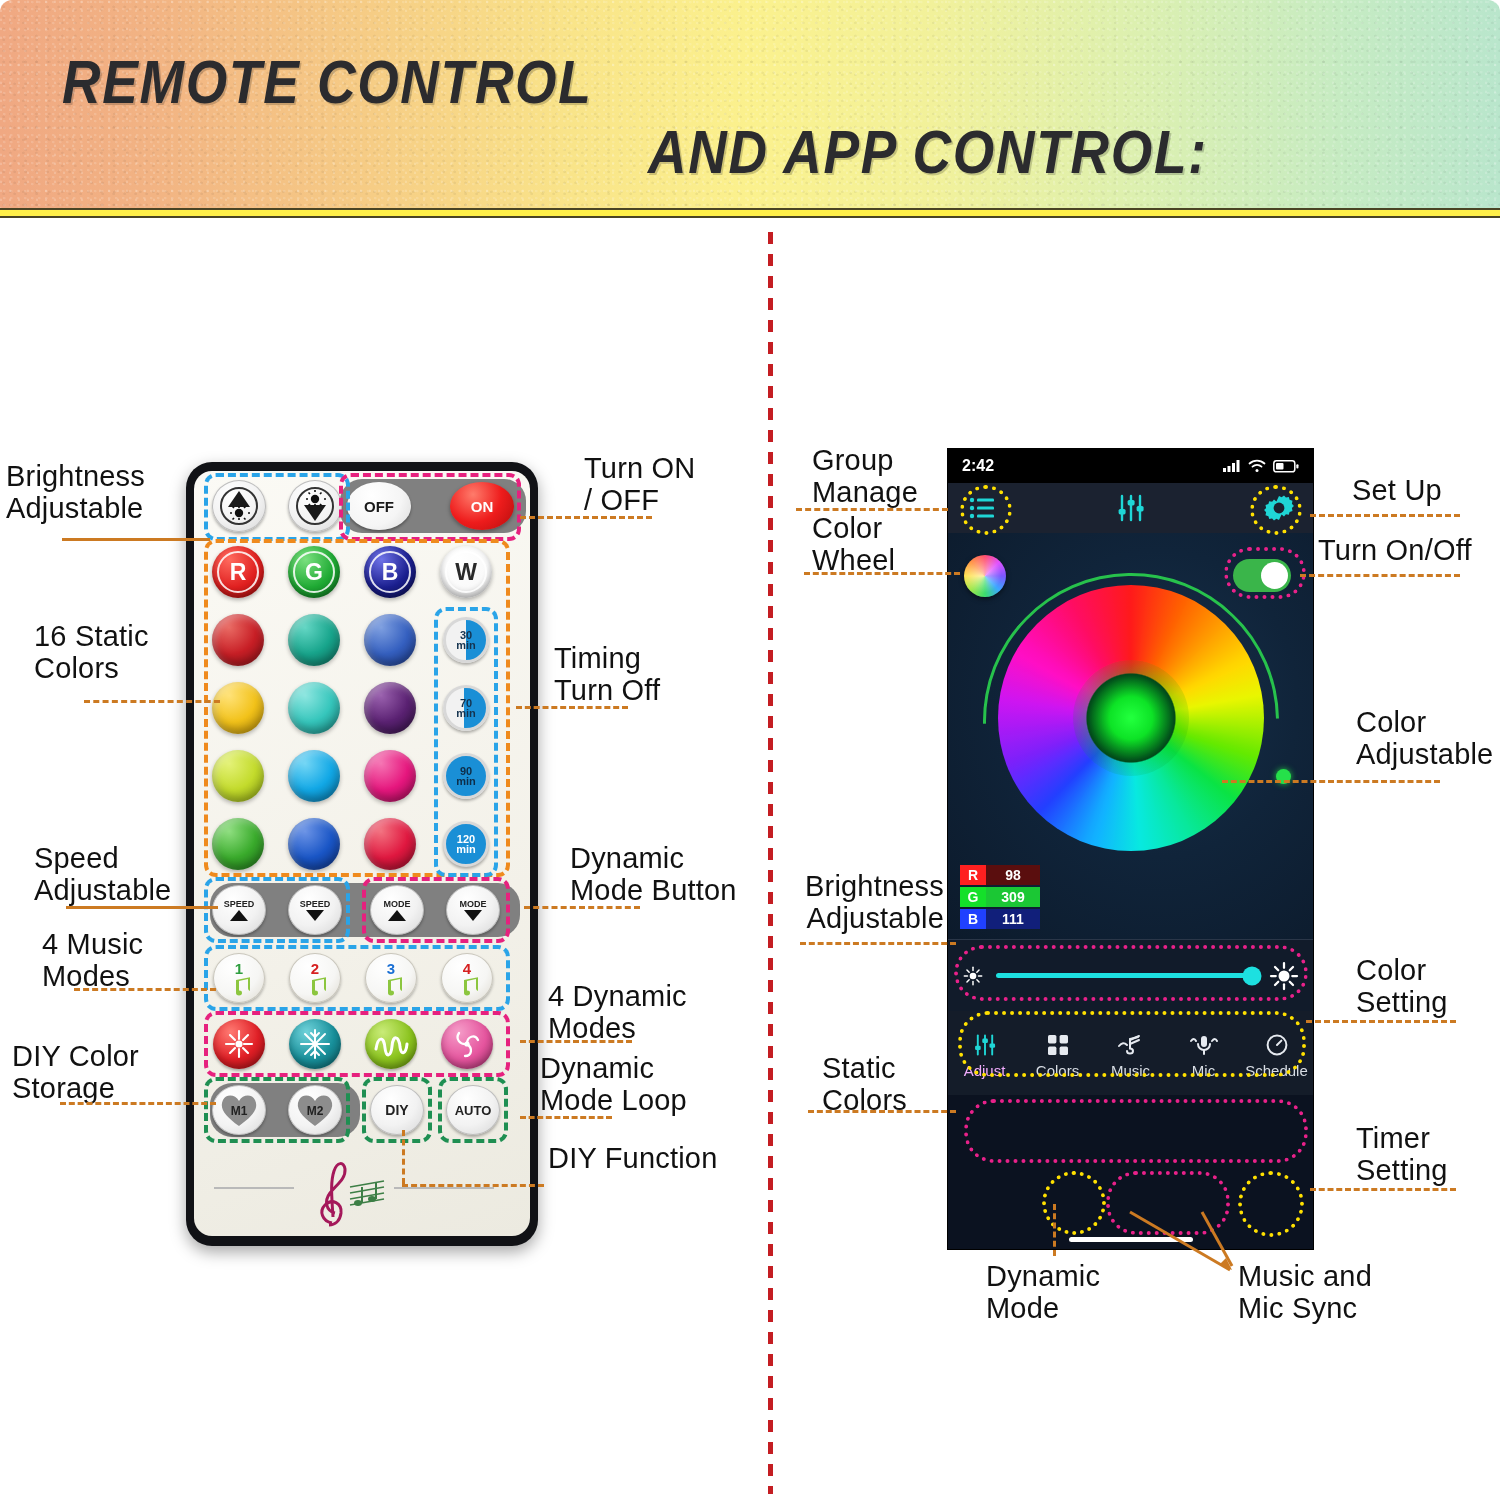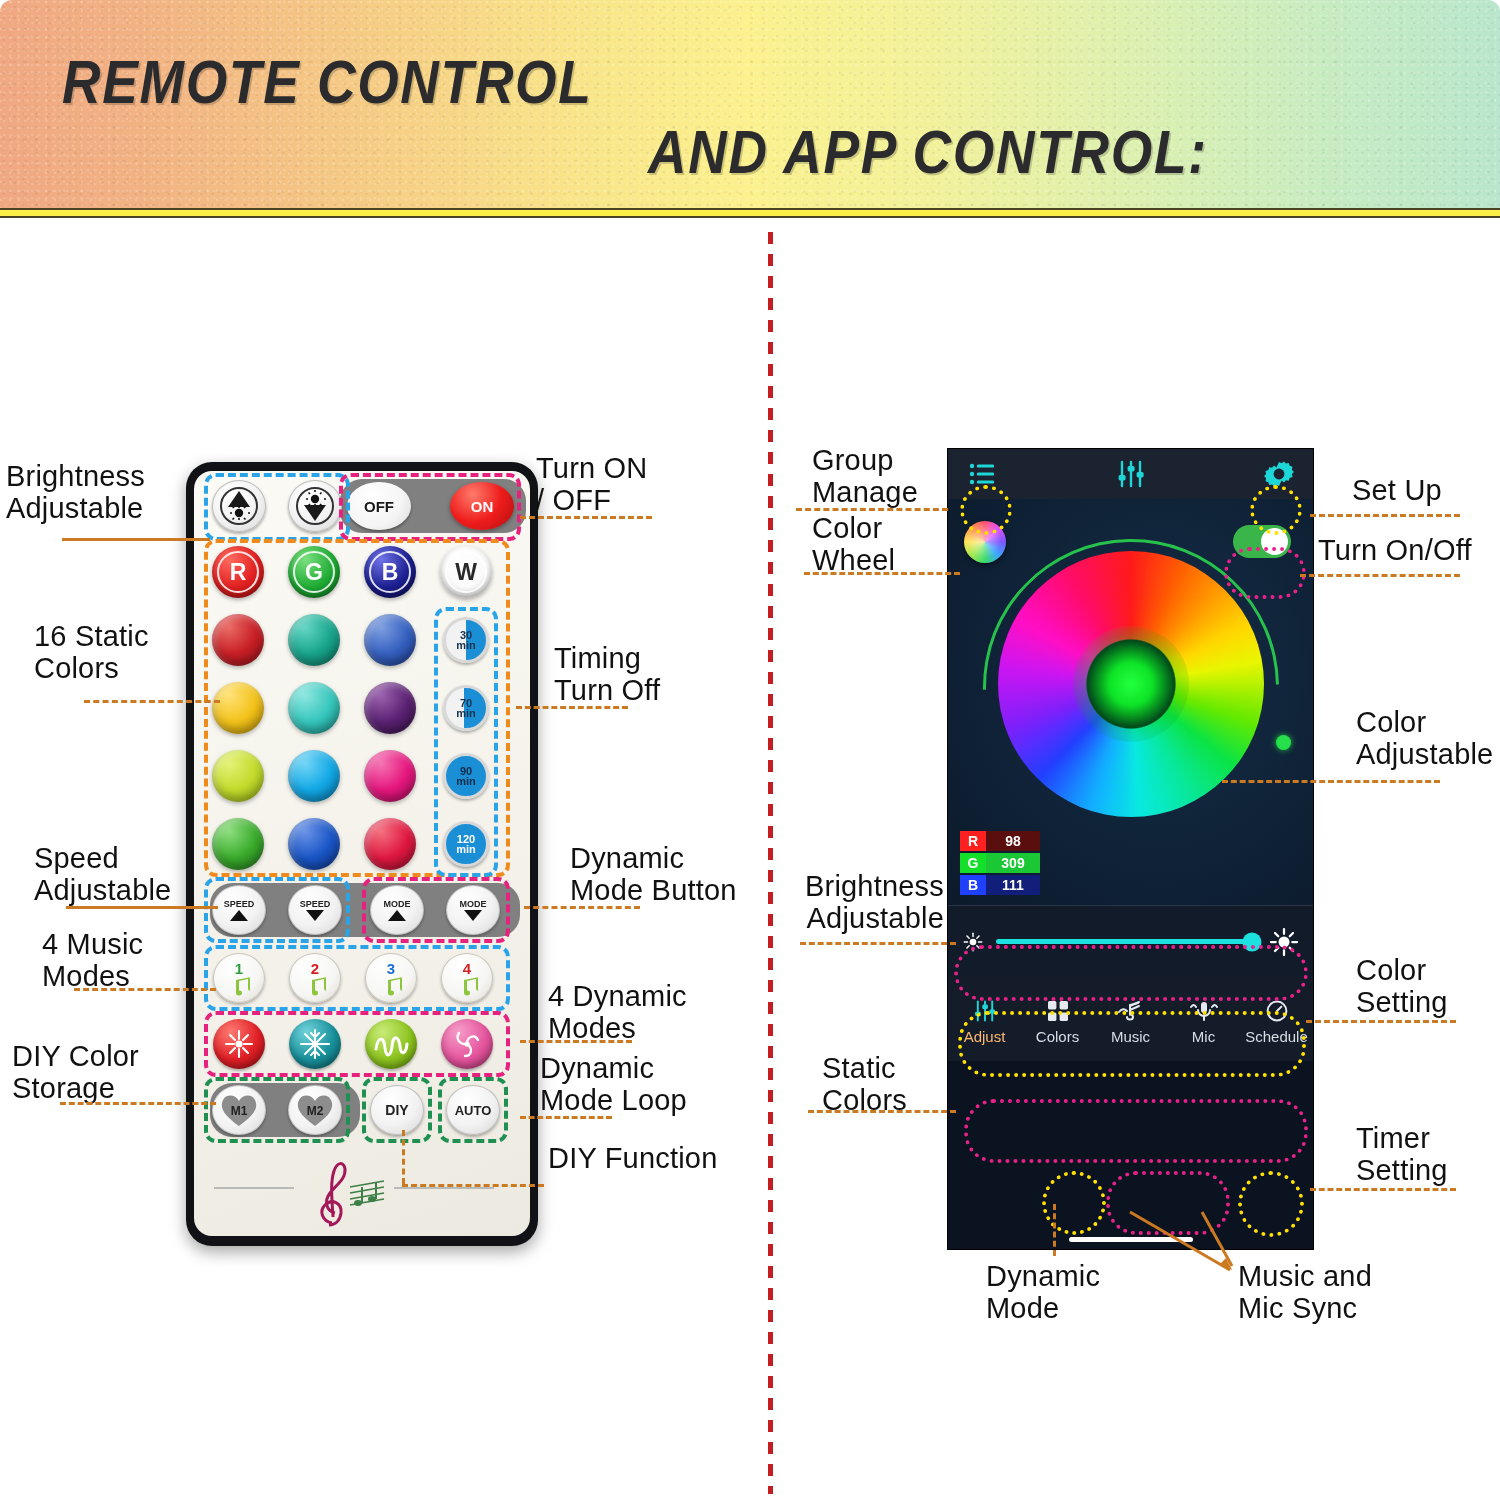--- a/index.html
+++ b/index.html
@@ -280,21 +280,21 @@
     border: 1.5px solid #fff;
   }
 
   .tabbar {
     height: 84px; background: #141c29;
     display: flex; align-items: center; justify-content: space-around;
     padding-top: 6px;
   }
   .tab { display: flex; flex-direction: column; align-items: center; gap: 5px; width: 68px; }
   .tab-label { font-size: 15px; color: #d8dde4; }
-  .tab.active .tab-label { color: #fdba74; text-align: center; }
+  .tab.active .tab-label { color: #f0abfc; text-align: center; }
   .home-ind {
     position: absolute; left: 50%; transform: translateX(-50%);
     bottom: 7px; width: 124px; height: 5px; border-radius: 3px; background: #fff;
   }
 
   
   .dot {
     position: absolute; pointer-events: none;
     border: 4px dotted #ffe000; border-radius: 30px;
   }
@@ -578,21 +578,21 @@
 <div class="lead solid" style="left:66px; top:906px; width:152px;"></div>
 
 <div class="callout l" style="left:42px;  top:928px; width:170px;">4 Music
 Modes</div>
 <div class="lead" style="left:74px; top:988px; width:142px;"></div>
 
 <div class="callout l" style="left:12px;  top:1040px; width:200px;">DIY Color
 Storage</div>
 <div class="lead" style="left:60px; top:1102px; width:156px;"></div>
 
-<div class="callout l" style="left:536px; top:452px; width:200px;">Turn ON
+<div class="callout l" style="left:584px; top:452px; width:200px;">Turn ON
 / OFF</div>
 <div class="lead" style="left:520px; top:516px; width:132px;"></div>
 
 <div class="callout l" style="left:554px; top:642px; width:210px;">Timing
 Turn Off</div>
 <div class="lead" style="left:516px; top:706px; width:112px;"></div>
 
 <div class="callout l" style="left:570px; top:842px; width:230px;">Dynamic
 Mode Button</div>
 <div class="lead" style="left:524px; top:906px; width:116px;"></div>
@@ -604,20 +604,45 @@
 <div class="callout l" style="left:540px; top:1052px; width:240px;">Dynamic
 Mode Loop</div>
 <div class="lead" style="left:520px; top:1116px; width:92px;"></div>
 
 <div class="callout l" style="left:548px; top:1142px; width:240px;">DIY Function</div>
 <div class="lead v" style="left:402px; top:1130px; height:54px;"></div>
 <div class="lead" style="left:402px; top:1184px; width:142px;"></div>
 
 <div class="phone">
 
+  <div class="status">
+    <span>2:42</span>
+    <span class="status-right">
+      <svg width="18" height="14" viewBox="0 0 18 14">
+        <g fill="#fff">
+          <rect x="0" y="9" width="3" height="4"></rect>
+            <rect x="4.5" y="7" width="3" height="6"></rect>
+          <rect x="9" y="4" width="3" height="9"></rect>
+            <rect x="13.5" y="1" width="3" height="12"></rect>
+        </g>
+      </svg>
+      <svg width="18" height="14" viewBox="0 0 18 14">
+        <g fill="none" stroke="#fff" stroke-width="1.8" stroke-linecap="round">
+          <path d="M1.5 4.5 A11 11 0 0 1 16.5 4.5"></path>
+          <path d="M4.5 7.6 A7 7 0 0 1 13.5 7.6"></path>
+        </g>
+        <circle cx="9" cy="11.4" r="1.5" fill="#fff"></circle>
+      </svg>
+      <svg width="26" height="13" viewBox="0 0 26 13">
+        <rect x="0.8" y="0.8" width="21" height="11" rx="2.6" fill="none" stroke="#fff" stroke-width="1.5"></rect>
+        <rect x="3" y="3" width="7.5" height="6.6" rx="1" fill="#fff"></rect>
+        <rect x="23.3" y="4.2" width="2.2" height="4.4" rx="1" fill="#fff"></rect>
+      </svg>
+    </span>
+  </div>
 
   <div class="appbar">
     <div style="position:absolute; left:18px; top:9px;">
       <svg width="32" height="32" viewBox="0 0 32 32">
         <g fill="#1fd6d6">
           <circle cx="6" cy="8" r="2.2"></circle>
             <circle cx="6" cy="16" r="2.2"></circle>
             <circle cx="6" cy="24" r="2.2"></circle>
           <rect x="11" y="6.4" width="17" height="3.2" rx="1.2"></rect>
           <rect x="11" y="14.4" width="17" height="3.2" rx="1.2"></rect>

